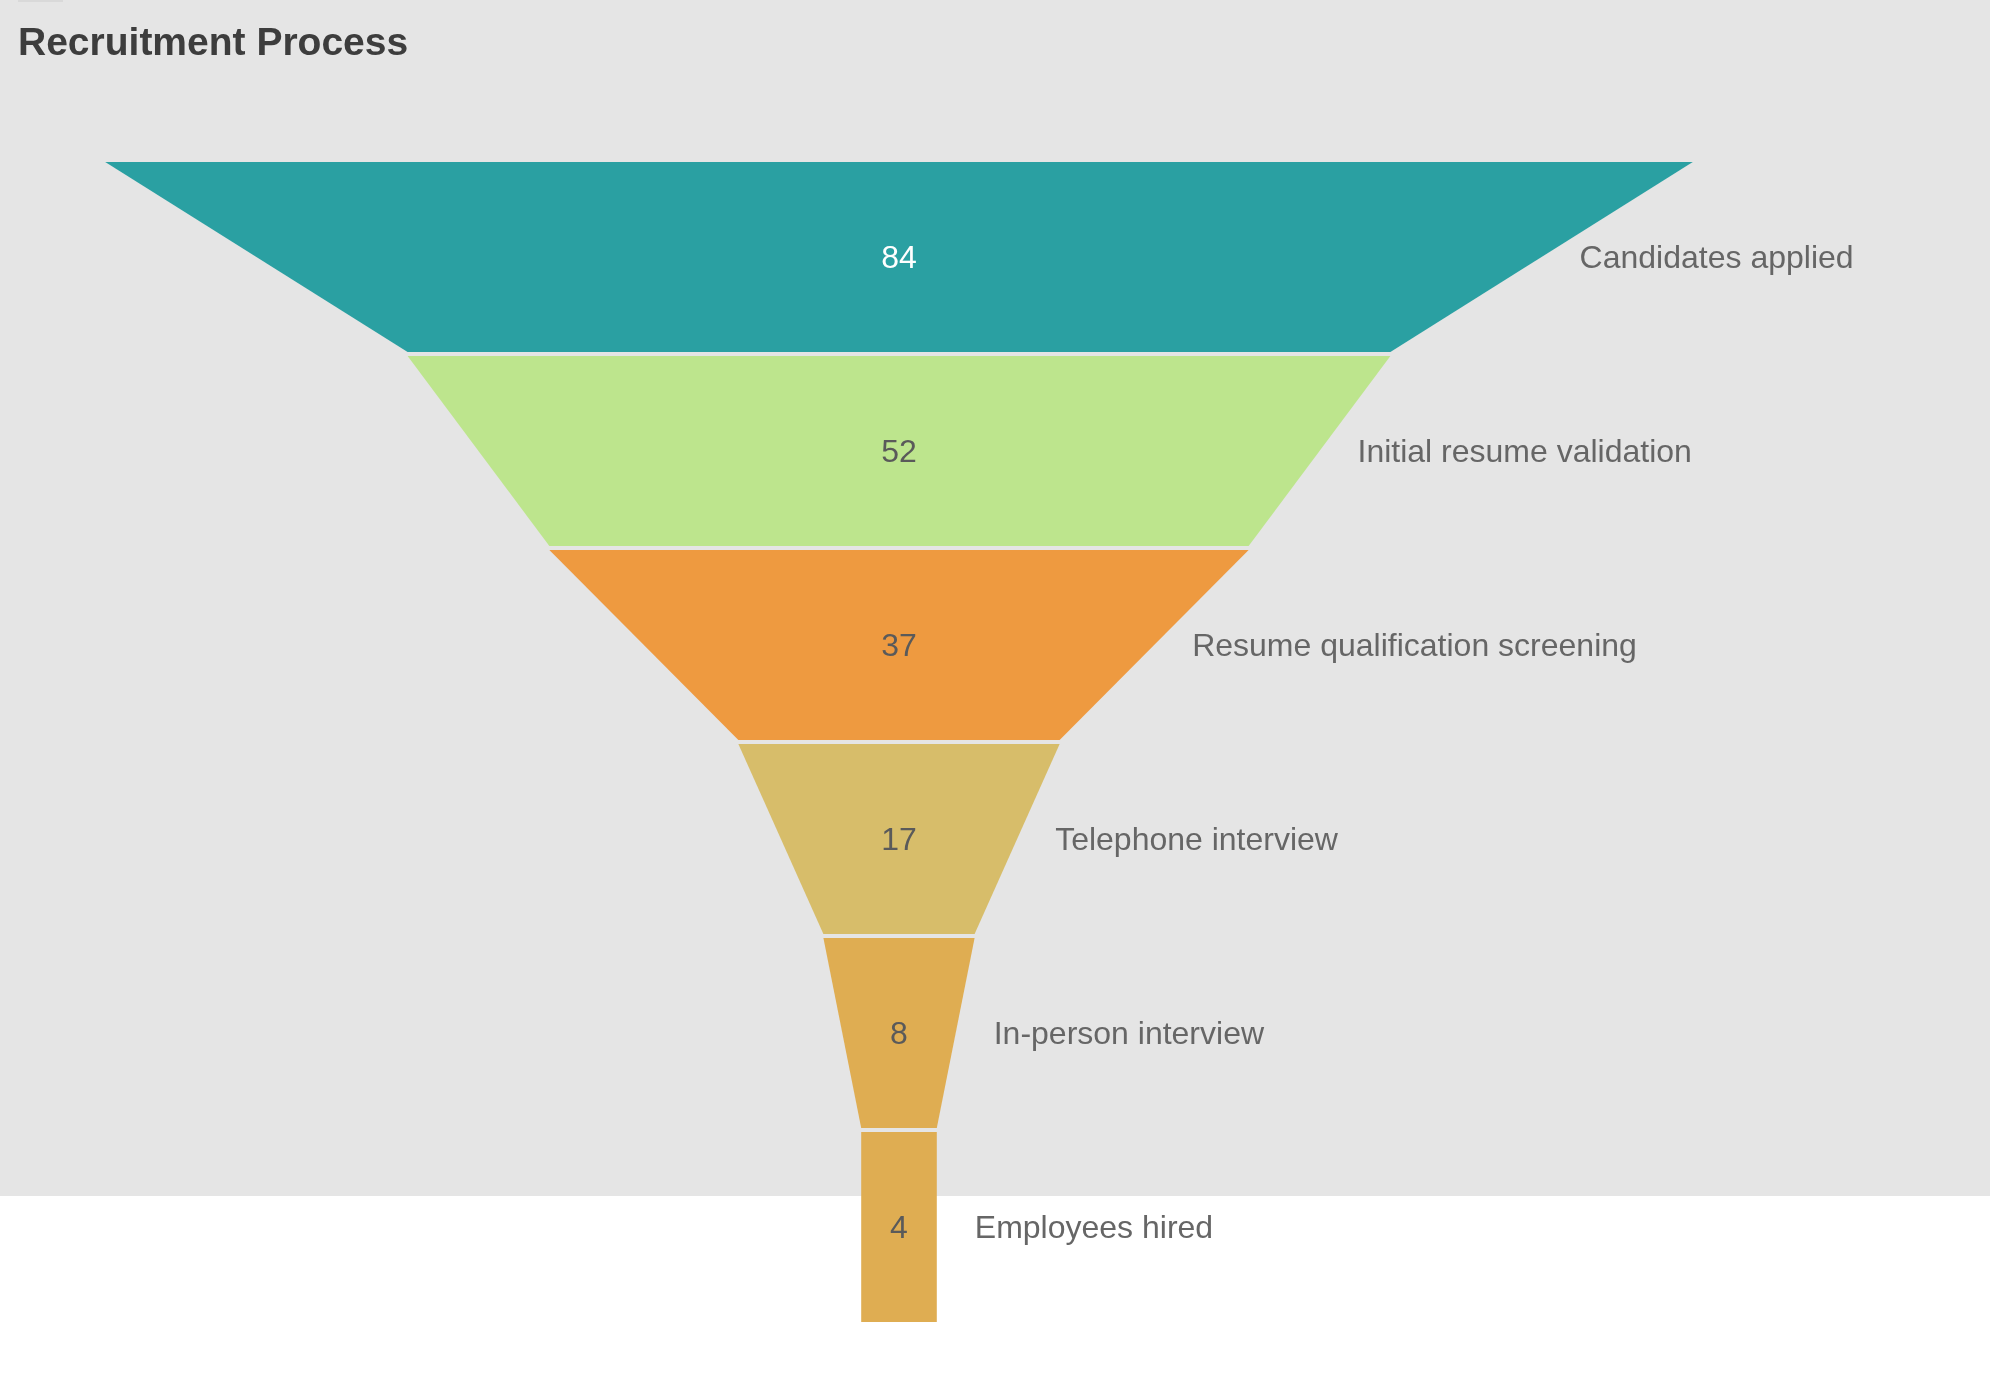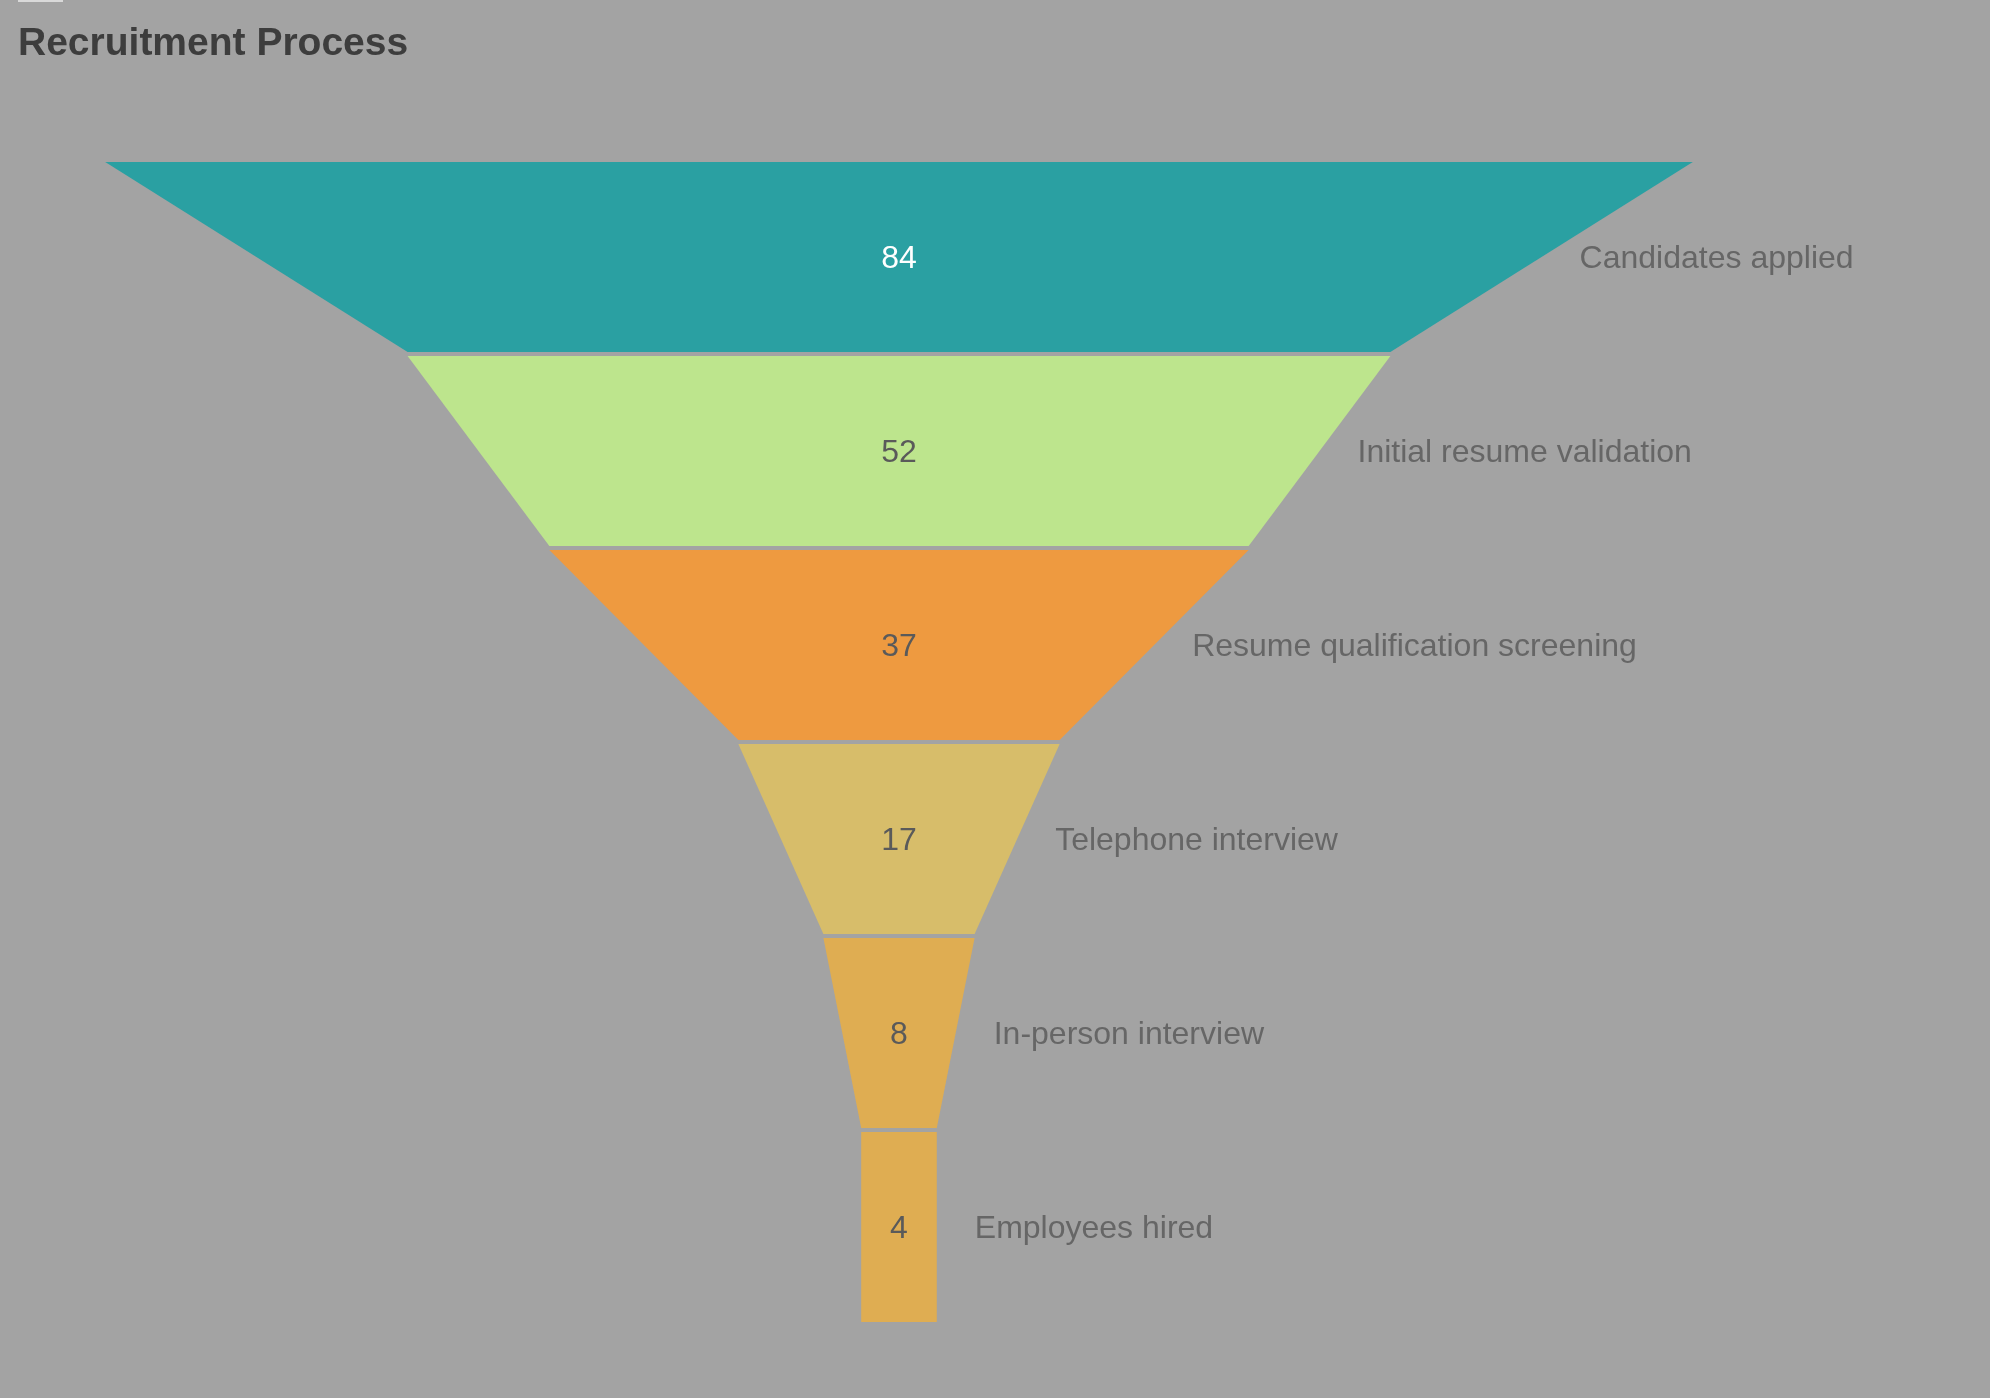--- a/index.html
+++ b/index.html
@@ -7,22 +7,22 @@
     padding: 0;
     background: #ffffff;
     width: 1990px;
     height: 1398px;
     overflow: hidden;
     font-family: "Liberation Sans", "DejaVu Sans", sans-serif;
   }
   .page {
     position: relative;
     width: 1990px;
-    height: 1398px;
-    background: #a3a3a3;
+    height: 1196px;
+    background: #e5e5e5;
   }
   .chart-title {
     position: absolute;
     left: 18px;
     top: 20px;
     font-size: 39px;
     font-weight: 700;
     color: #3d3d3d;
     letter-spacing: 0px;
     white-space: nowrap;

